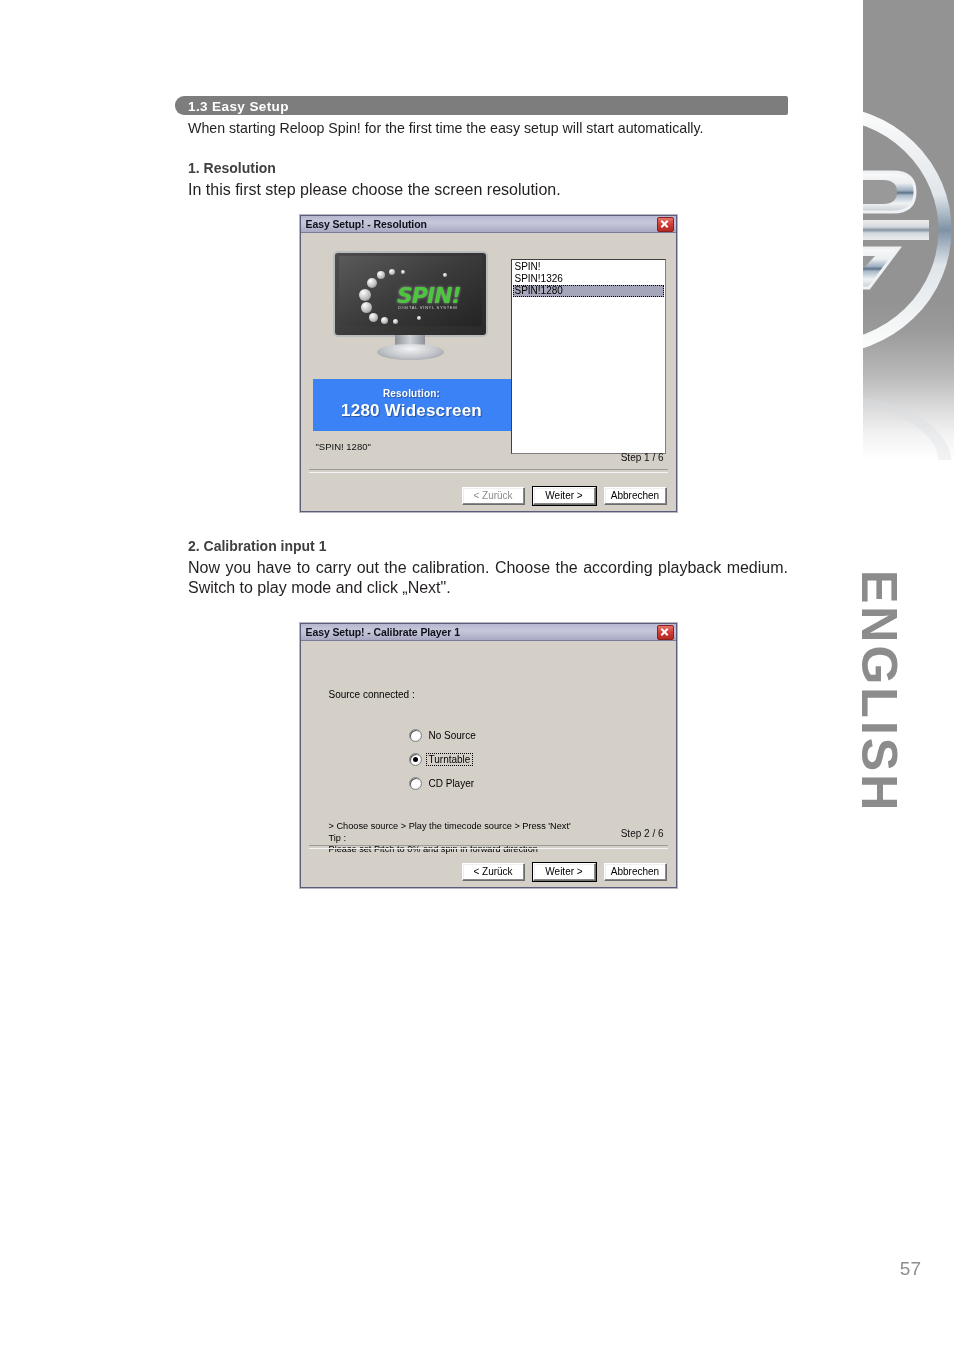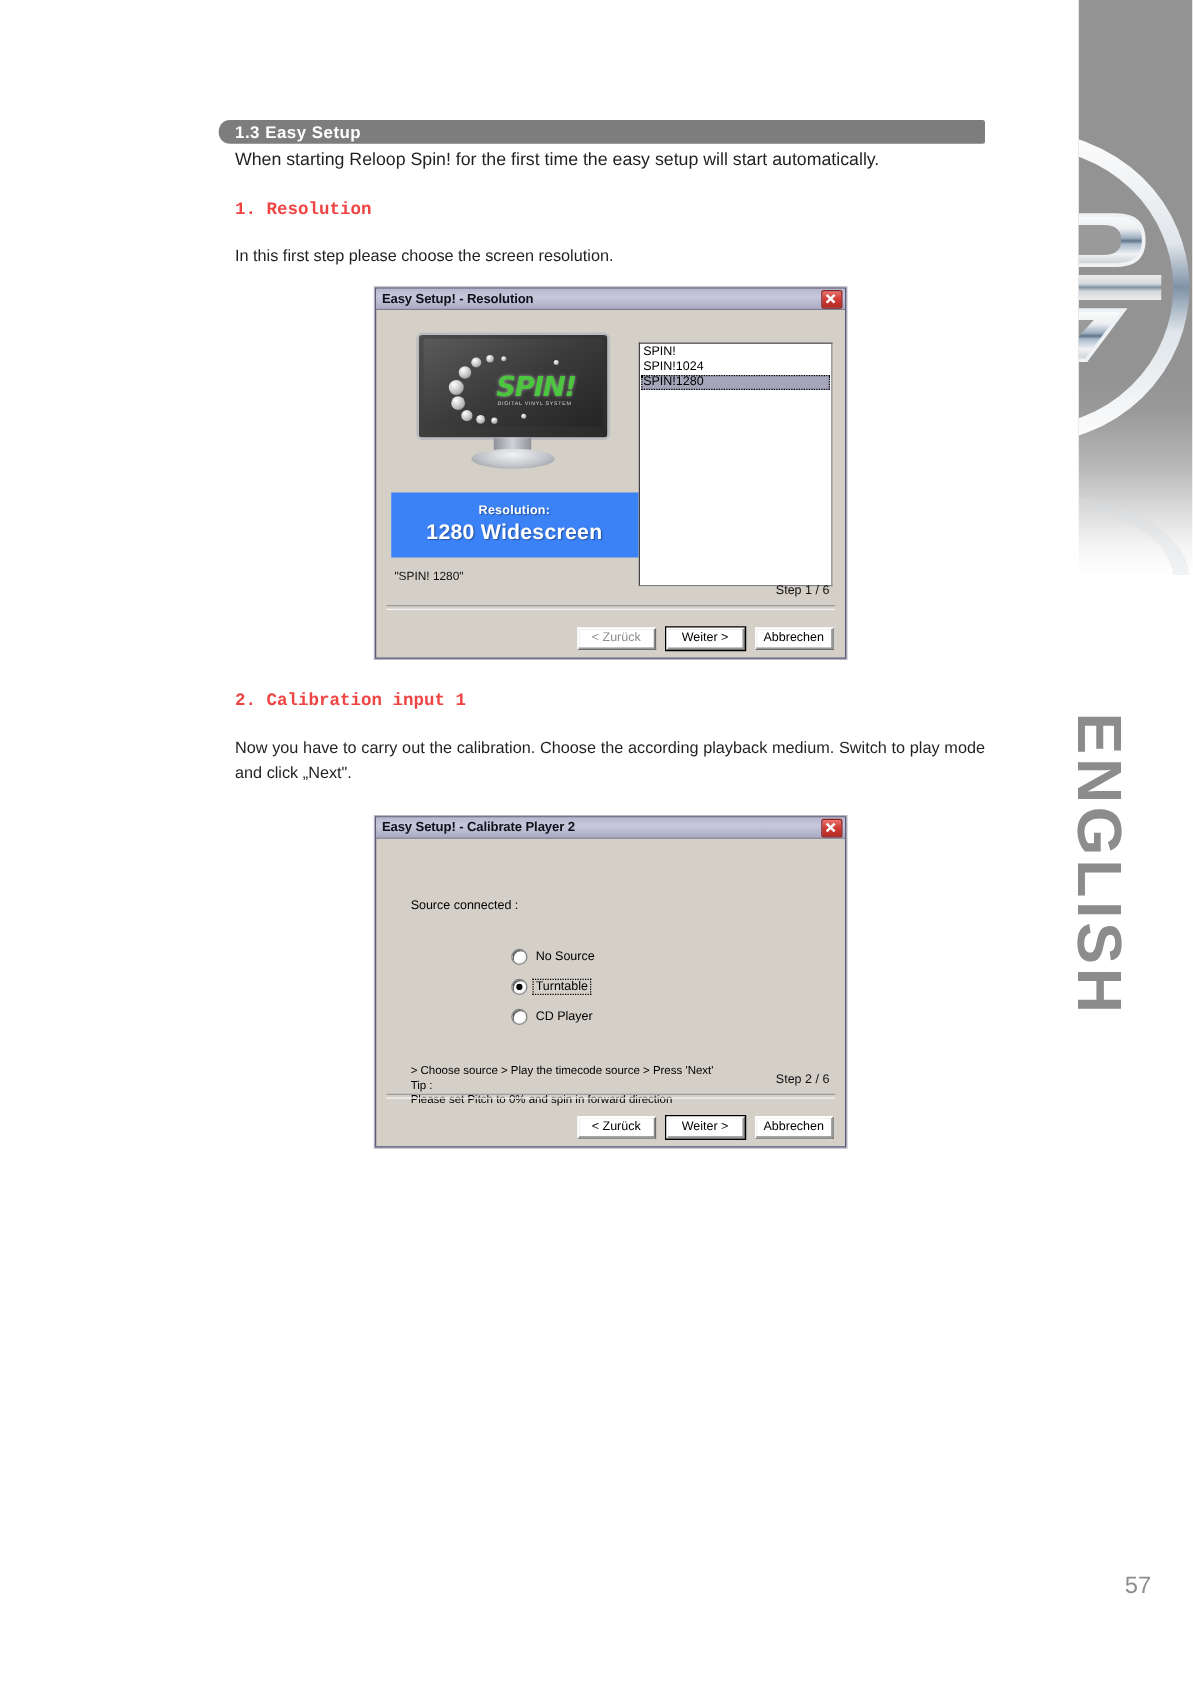--- a/index.html
+++ b/index.html
@@ -114,28 +114,27 @@
     color: #000000;
     text-align: justify;
   }
   .note-block .note-head { display: block; }
   .note-block .note-body { display: block; }
 
   .sub-head {
     margin-top: 21px;
     font-size: 14px;
     font-weight: bold;
-    color: #ef4444;
-    font-family: Liberation Mono, monospace;
+    color: #404040;
   }
   .sub-text {
-    font-size: 13px;
+    font-size: 16px;
     line-height: 19.5px;
     color: #231f20;
-    margin-top: 19px;
+    margin-top: 4px;
   }
 
   
   .dialog {
     position: relative;
     margin: 16px auto 4px auto;
     width: 375px;
     background: #d4d0c8;
     border: 1px solid #5b5b7a;
     box-shadow: 0 0 0 1px #b7b7c4;
@@ -516,41 +515,41 @@
         <div class="green-banner">
           <span class="gb-label">Resolution:</span>
           <span class="gb-value">1280 Widescreen</span>
         </div>
 
         <div class="res-caption">"SPIN! 1280"</div>
       </div>
 
       <div class="listbox">
         <div class="lb-item">SPIN!</div>
-        <div class="lb-item">SPIN!1024</div>
+        <div class="lb-item">SPIN!1326</div>
         <div class="lb-item selected">SPIN!1280</div>
       </div>
 
       <div class="step-label">Step 1 / 6</div>
       <div class="dlg-separator"></div>
 
       <div class="dlg-buttons">
         <div class="dlg-btn disabled">&lt; Zurück</div>
         <div class="dlg-btn default">Weiter &gt;</div>
         <div class="dlg-btn">Abbrechen</div>
       </div>
     </div>
   </div>
 
   <div class="sub-head" style="margin-top:26px;">2. Calibration input 1</div>
   <div class="sub-text" style="text-align:justify;">Now you have to carry out the calibration. Choose the according playback medium. Switch to play mode and click „Next".</div>
 
   <div class="dialog" id="dialog-calibrate" style="margin-top:26px;">
     <div class="dlg-titlebar">
-      <span class="dlg-title">Easy Setup! - Calibrate Player 2</span>
+      <span class="dlg-title">Easy Setup! - Calibrate Player 1</span>
       <span class="dlg-close"></span>
     </div>
     <div class="dlg-body">
 
       <div class="src-label">Source connected :</div>
 
       <div class="radio-group">
         <div class="radio-row">
           <span class="radio-mark"></span>
           <span class="radio-label">No Source</span>

